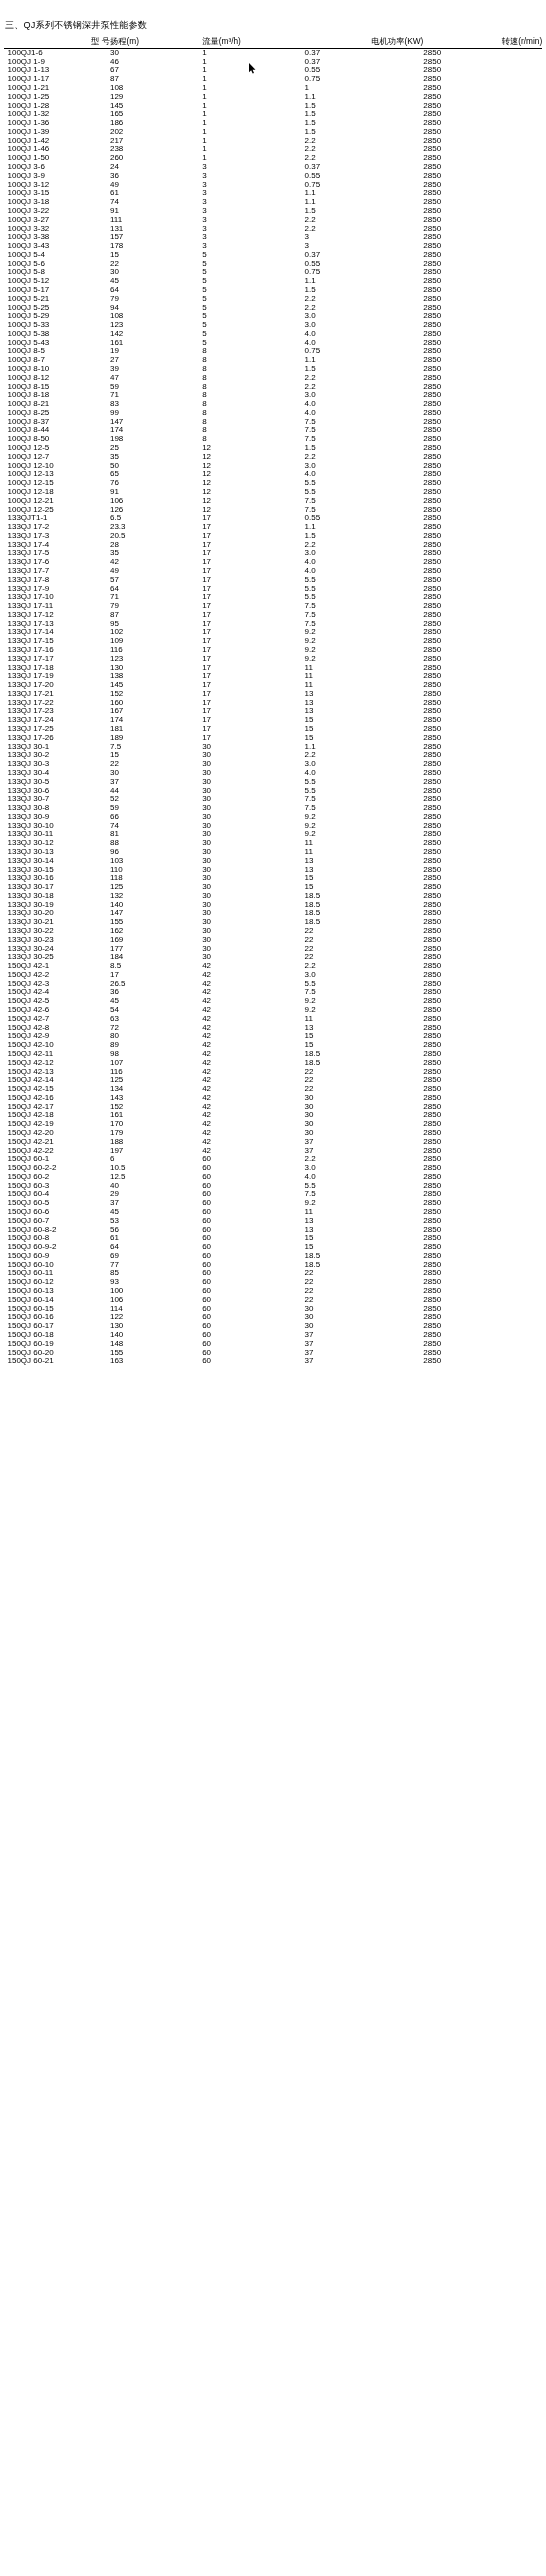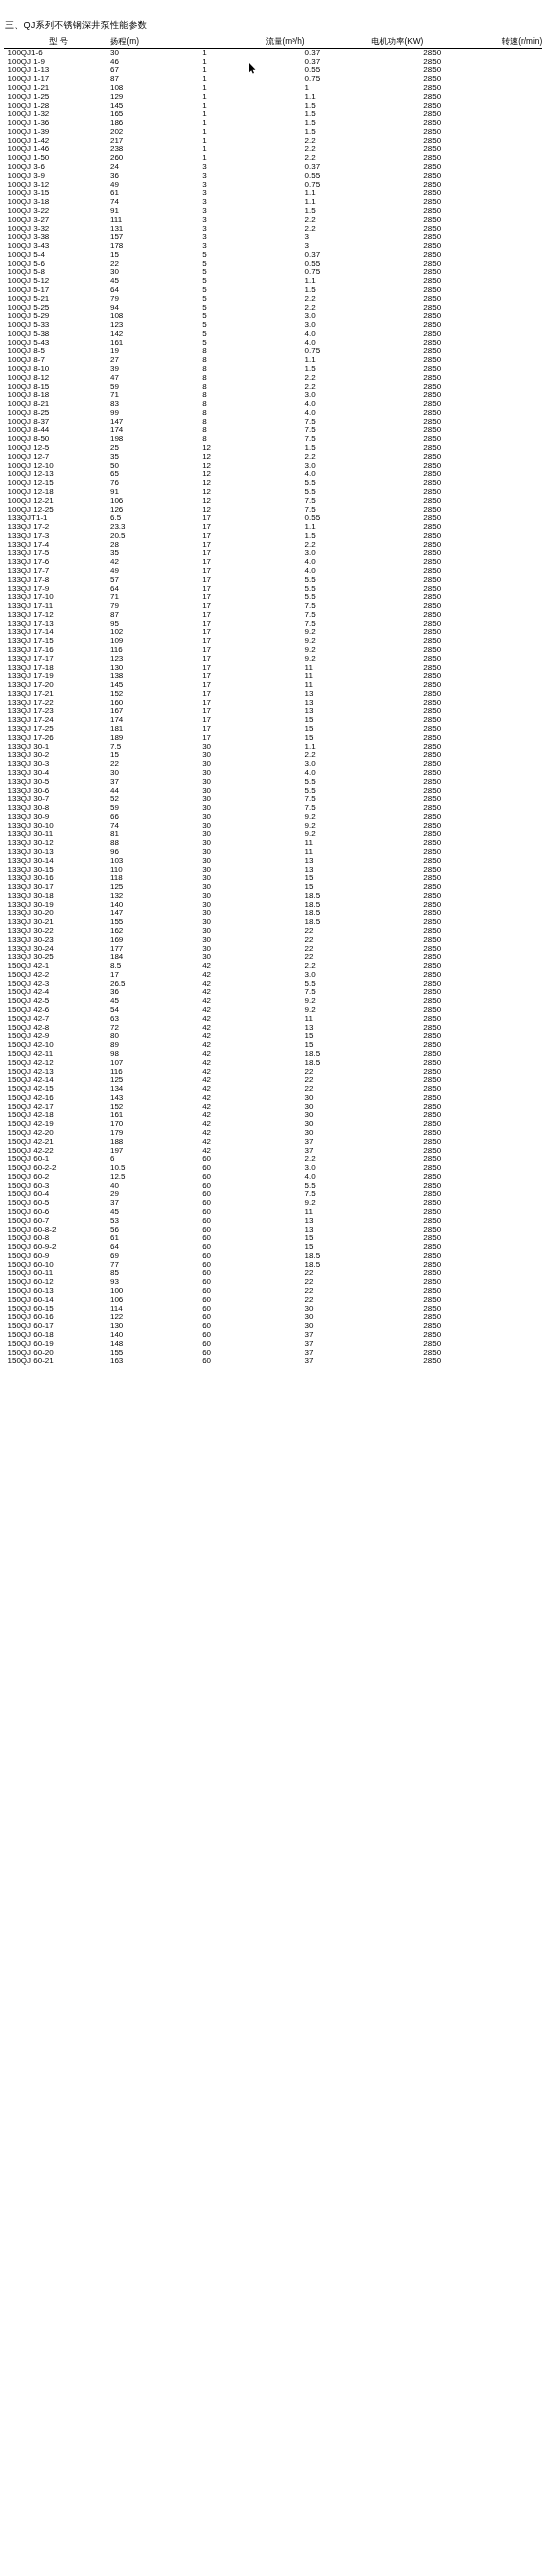--- a/index.html
+++ b/index.html
@@ -43,23 +43,23 @@
     white-space: nowrap;
     font-size: 8px;
   }
   
   .c-model   { text-align: left;  width: 100px; padding-left: 3.3px !important; }
   .c-head    { text-align: left;  width: 90px; }
   .c-flow    { text-align: left;  width: 100px; }
   .c-power   { text-align: left;  width: 116px; }
   .c-speed   { text-align: left;  width: 116px; }
 
-  thead th.c-model { text-align: center; padding-left: 3.3px; margin-top: 6px; }
+  thead th.c-model { text-align: right; padding-left: 3.3px; margin-top: 6px; }
   thead th.c-head  { text-align: left; }
-  thead th.c-flow  { text-align: right; }
+  thead th.c-flow  { text-align: left; }
   thead th.c-power { text-align: right; }
   thead th.c-speed { text-align: right; }
 
   
   tbody td.c-head  { padding-left: 1.7px; }
   tbody td.c-flow  { padding-left: 11.6px; }
   tbody td.c-power { padding-left: 18.3px; }
   tbody td.c-speed { padding-left: 11.6px; }
 
   .cursor {

